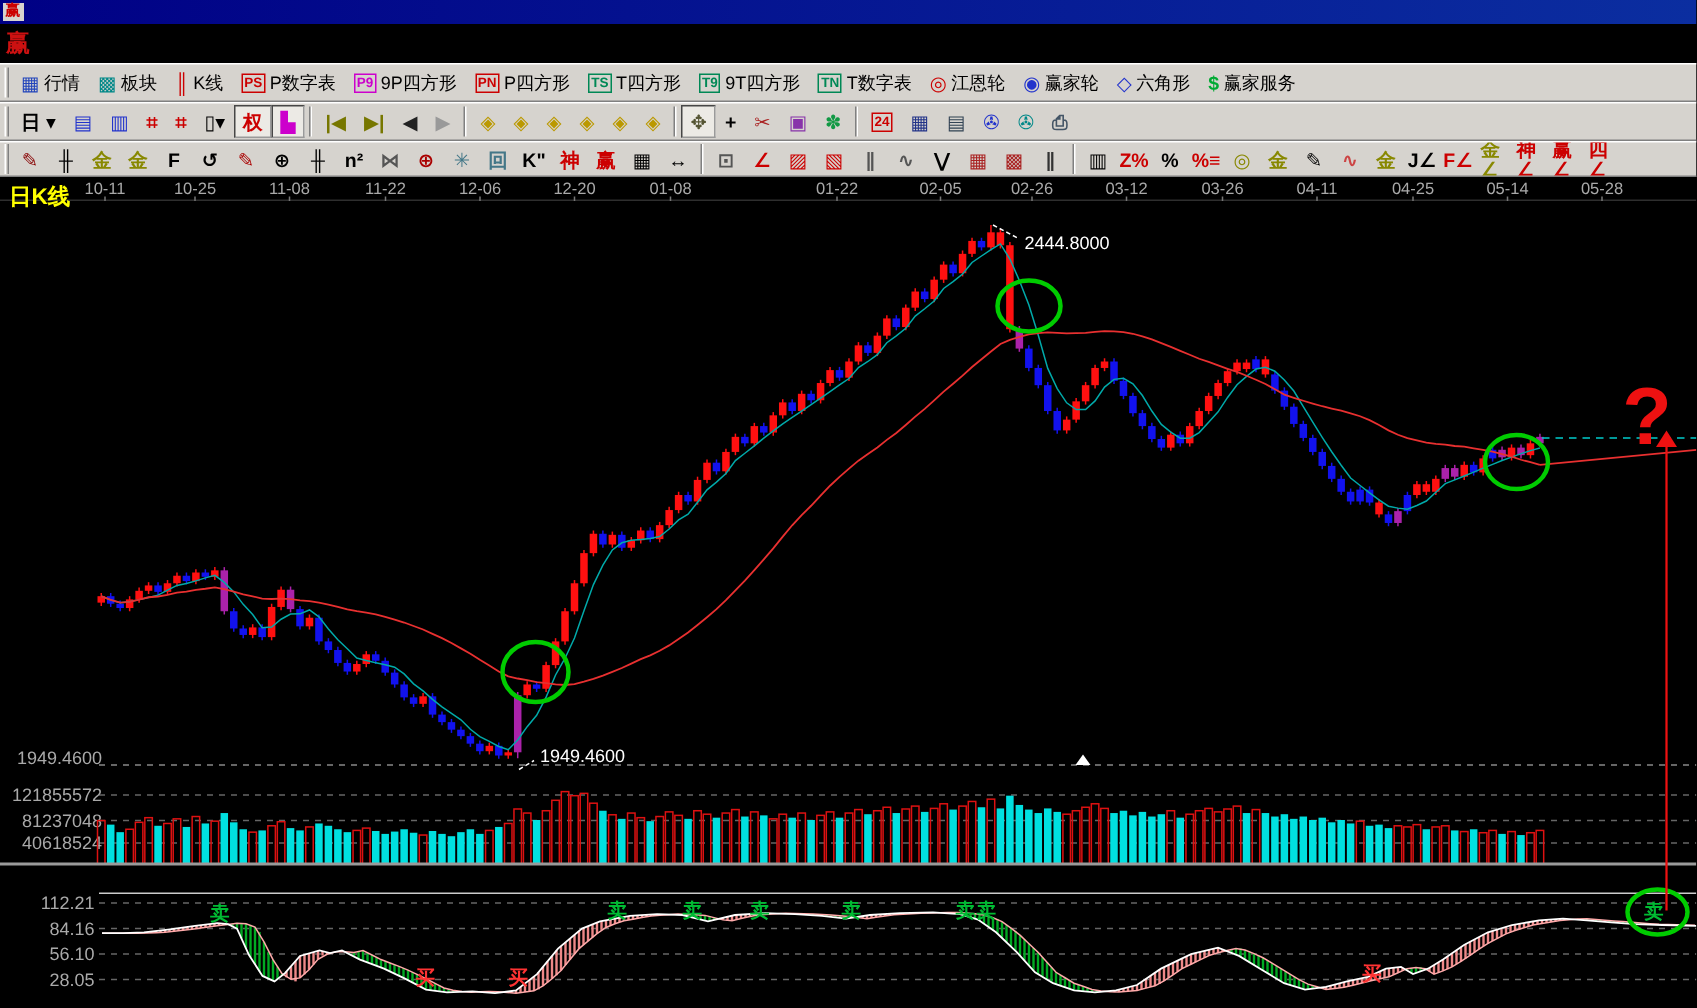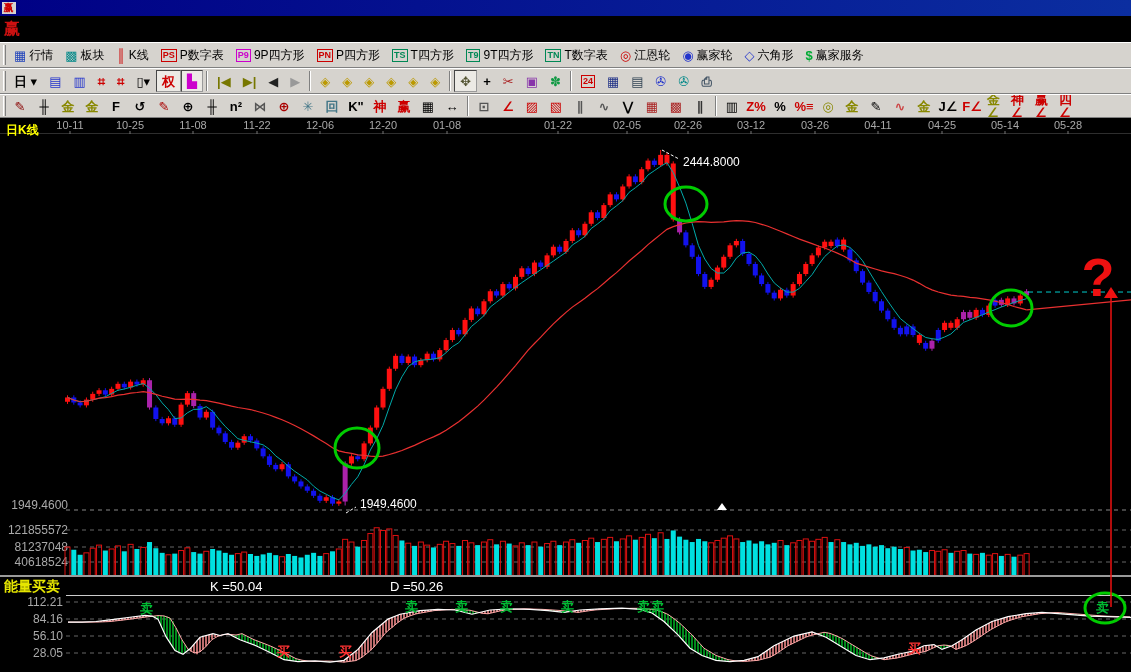--- a/index.html
+++ b/index.html
@@ -33,21 +33,21 @@
   .ticon { font-size:13px; line-height:13px; font-weight:bold; }
   .badge { font-size:9px; font-weight:bold; padding:0 1px; border:1px solid; line-height:11px; }
   .tsep { width:2px; height:20px; margin:0 3px; border-left:1px solid #808080; border-right:1px solid #fff; }
   .grip { width:3px; height:20px; margin:0 2px 0 3px; border-left:1px solid #fff; border-right:1px solid #808080; }
   .dtool { width:24px; justify-content:center; padding:0 2px; }
 
   
   #chartbox { position:absolute; left:0; top:118px; width:1131px; height:554px; background:#000; }
   #chartbox svg { position:absolute; left:0; top:0; }
   .hud { position:absolute; font-size:12px; white-space:nowrap; }
-  #periodlabel { left:6px; top:4px; color:#ffff00; font-size:12px; font-weight:bold; }
+  #periodlabel { left:6px; top:4px; color:#ffff00; font-size:15px; font-weight:bold; }
   #overlayrow { left:62px; top:19px; color:#fff; font-size:13px; }
   #overlayrow span { margin-right:14px; }
   #oscrow { left:0; top:460px; width:1131px; height:17px; font-size:13px; }
   #oscrow .oscname { position:absolute; left:4px; top:0; color:#e6e600; font-size:14px; font-weight:bold; }
   #oscrow .kv { position:absolute; top:1px; color:#fff; }
 </style>
 </head>
 <body>
 <div id="app">
 
@@ -1166,19 +1166,14 @@
         <line x1="662" y1="32" x2="679" y2="41" stroke="#fff" stroke-dasharray="3 2"></line>
         <text x="683" y="48" fill="#ffffff" font-size="12px" text-anchor="start">2444.8000</text>
         <line x1="346" y1="395" x2="356" y2="389" stroke="#fff" stroke-dasharray="3 2"></line>
         <text x="360" y="390" fill="#ffffff" font-size="12px" text-anchor="start">1949.4600</text>
         <text x="1098" y="178" fill="#ee1111" font-size="54px" font-weight="900" text-anchor="middle">?</text>
         <polygon points="1104,180 1118,180 1111,169" fill="#ee1111"></polygon>
         <line x1="1111" y1="180" x2="1111" y2="489" stroke="#ee1111" stroke-width="1.5"></line>
         <polygon points="717,392 727,392 722,385" fill="#ffffff"></polygon>
       </svg>
     <div class="hud" id="periodlabel">日K线</div>
-    <div class="hud" id="oscrow">
-      <span class="oscname">能量买卖</span>
-      <span class="kv" style="left:210px">K =50.04</span>
-      <span class="kv" style="left:390px">D =50.26</span>
-    </div>
   </div>
 </div>
 
 </body></html>

